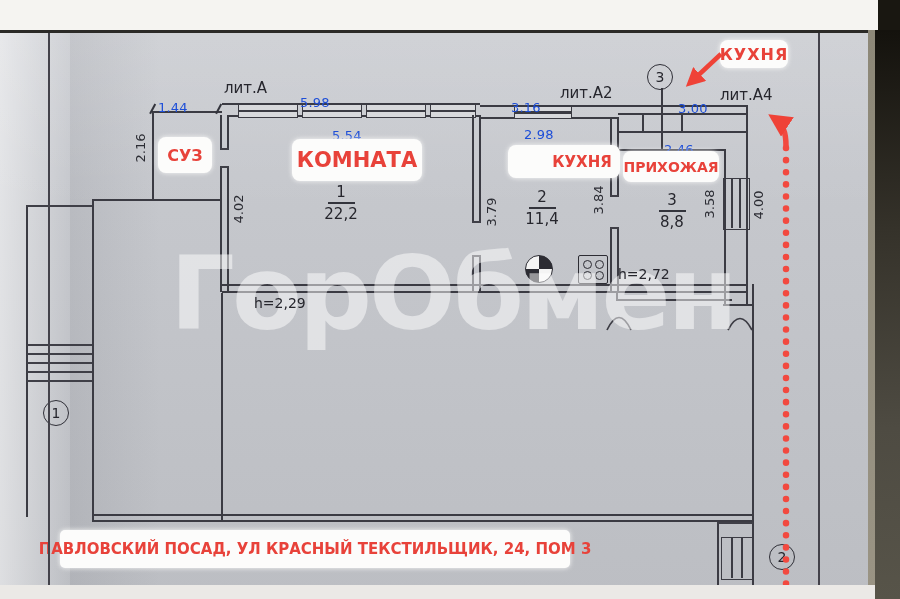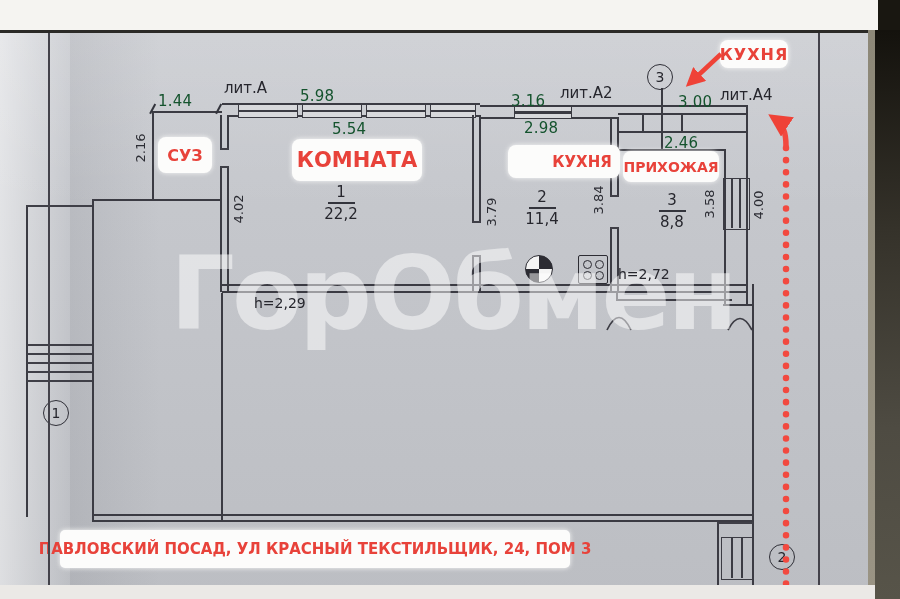--- a/index.html
+++ b/index.html
@@ -19,21 +19,21 @@
   
   .hl,.vl{position:absolute;background:#3b3b43;}
   .hl{height:2px;}
   .vl{width:2px;}
   .thin{background:#3f3f47;}
   .tick{position:absolute;width:11px;height:1.6px;background:#33343c;transform:rotate(-62deg);}
   .box{position:absolute;border:1.6px solid #3b3b43;}
   .window{position:absolute;border:1.5px solid #3b3b43;
     background:linear-gradient(#d8d9dc 40%,#3b3b43 40%,#3b3b43 60%,#d8d9dc 60%);}
   
-  .dim{position:absolute;font-size:15px;color:#14532d;white-space:nowrap;letter-spacing:.2px;}
+  .dim{position:absolute;font-size:13px;color:#1d4ed8;white-space:nowrap;letter-spacing:.2px;margin-top:8px;}
   .lit{position:absolute;font-size:15px;color:#26262d;white-space:nowrap;}
   .vdim{position:absolute;width:40px;height:14px;display:flex;align-items:center;justify-content:center;
     font-size:13px;color:#2c2d34;transform:rotate(-90deg);white-space:nowrap;}
   .frac{position:absolute;width:44px;display:flex;flex-direction:column;align-items:center;
     color:#26262d;font-size:15px;line-height:17px;}
   .frac .fline{width:27px;height:1.6px;background:#33343c;margin:1px 0 2px 0;}
   .hlabel{position:absolute;font-size:14px;color:#26262d;white-space:nowrap;}
   .marker{position:absolute;width:24px;height:24px;border:1.8px solid #2f2f37;border-radius:50%;
     display:flex;align-items:center;justify-content:center;font-size:14px;color:#26262d;}
   

